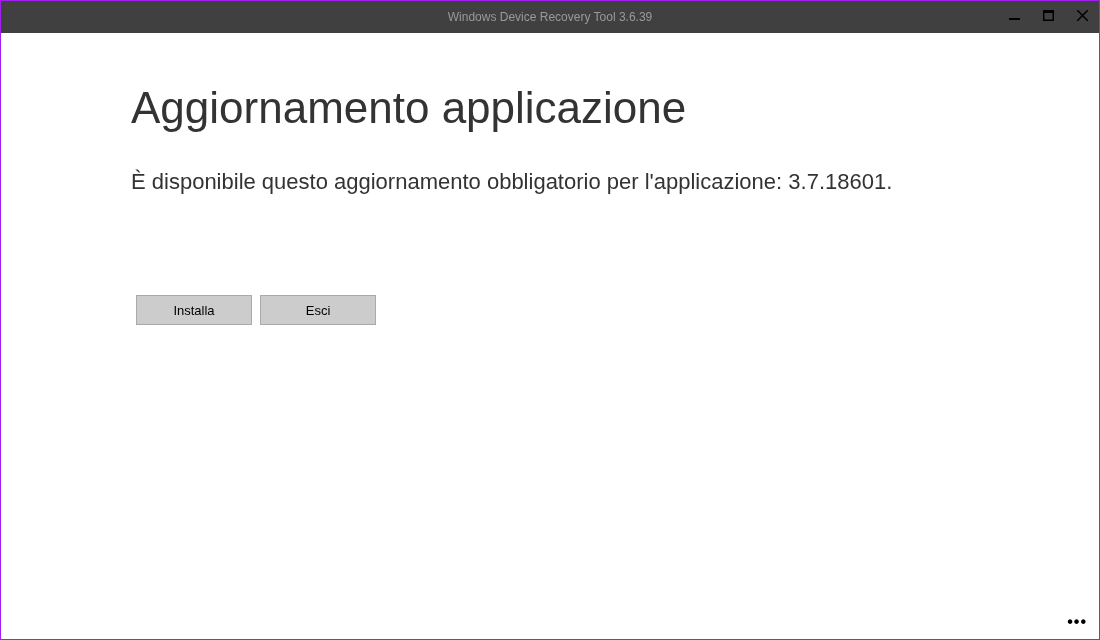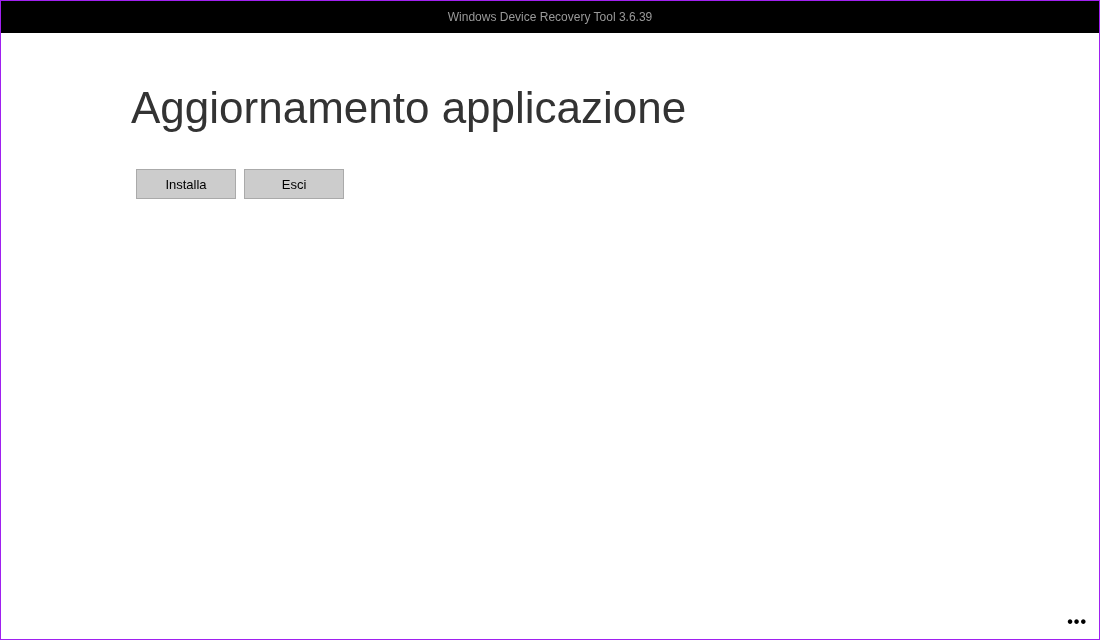--- a/index.html
+++ b/index.html
@@ -15,21 +15,21 @@
       overflow: hidden;
       border: 1px solid #a020f0;
       position: relative;
     }
     .titlebar {
       height: 32px;
       display: flex;
       align-items: center;
       justify-content: center;
       position: relative;
-      background: #000000;
+      background: #404040;
     }
     .titlebar-title {
       font-size: 12px;
       color: #999999;
       font-weight: 400;
       font-family: "Segoe UI", sans-serif;
     }
     .window-controls {
       position: absolute;
       right: 0;
@@ -80,21 +80,21 @@
     }
     .body-para-3 {
       margin-bottom: 60px;
     }
     .buttons {
       display: flex;
       gap: 8px;
       margin-left: 5px;
     }
     .action-btn {
-      width: 100px;
+      width: 116px;
       height: 30px;
       background: #cccccc;
       border: 1px solid #aaaaaa;
       font-size: 13px;
       font-family: "Segoe UI", sans-serif;
       color: #000000;
       cursor: pointer;
       display: flex;
       align-items: center;
       justify-content: center;
@@ -133,20 +133,21 @@
       <svg width="11" height="11" viewBox="0 0 11 11">
         <line x1="0" y1="0" x2="11" y2="11" stroke="#000000" stroke-width="1.5"></line>
         <line x1="11" y1="0" x2="0" y2="11" stroke="#000000" stroke-width="1.5"></line>
       </svg>
     </div>
   </div>
 </div>
 
 <div class="content">
   <h1 class="page-title">Aggiornamento applicazione</h1>
+  <div class="subtitle">È disponibile questo aggiornamento obbligatorio per l'applicazione: 3.7.18601.</div>
   <div class="buttons">
     <button class="action-btn">Installa</button>
     <button class="action-btn">Esci</button>
   </div>
 </div>
 
 <div class="more-btn">
   <span>•••</span>
 </div>
 

